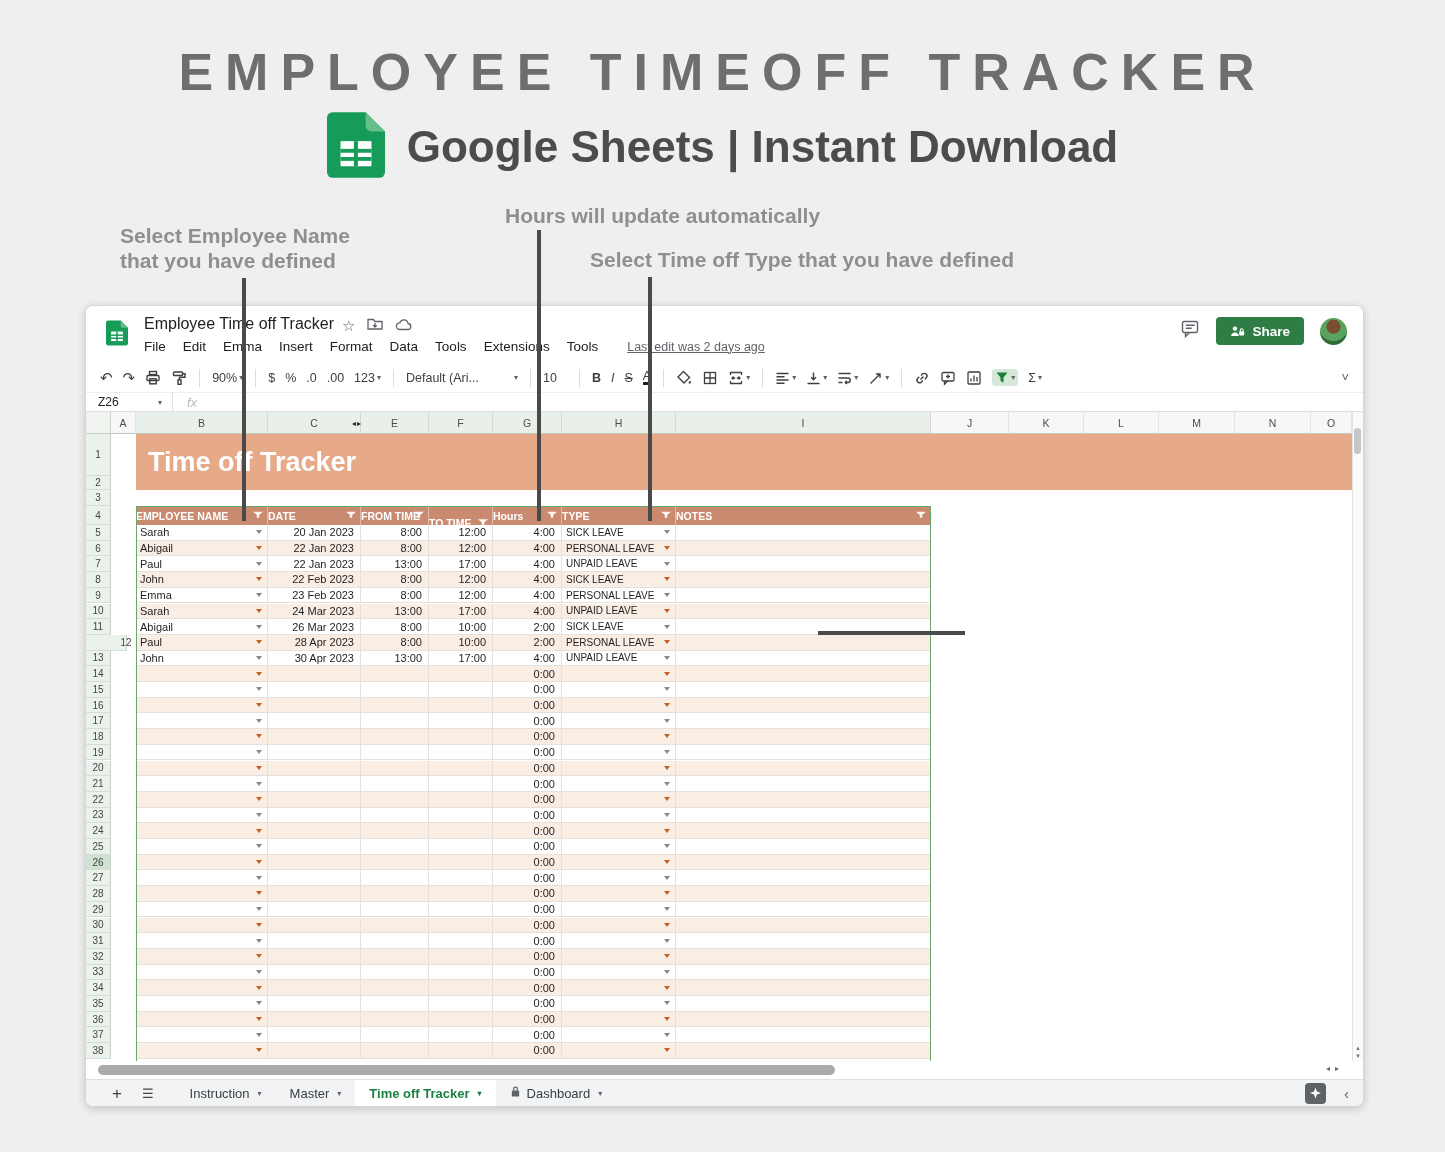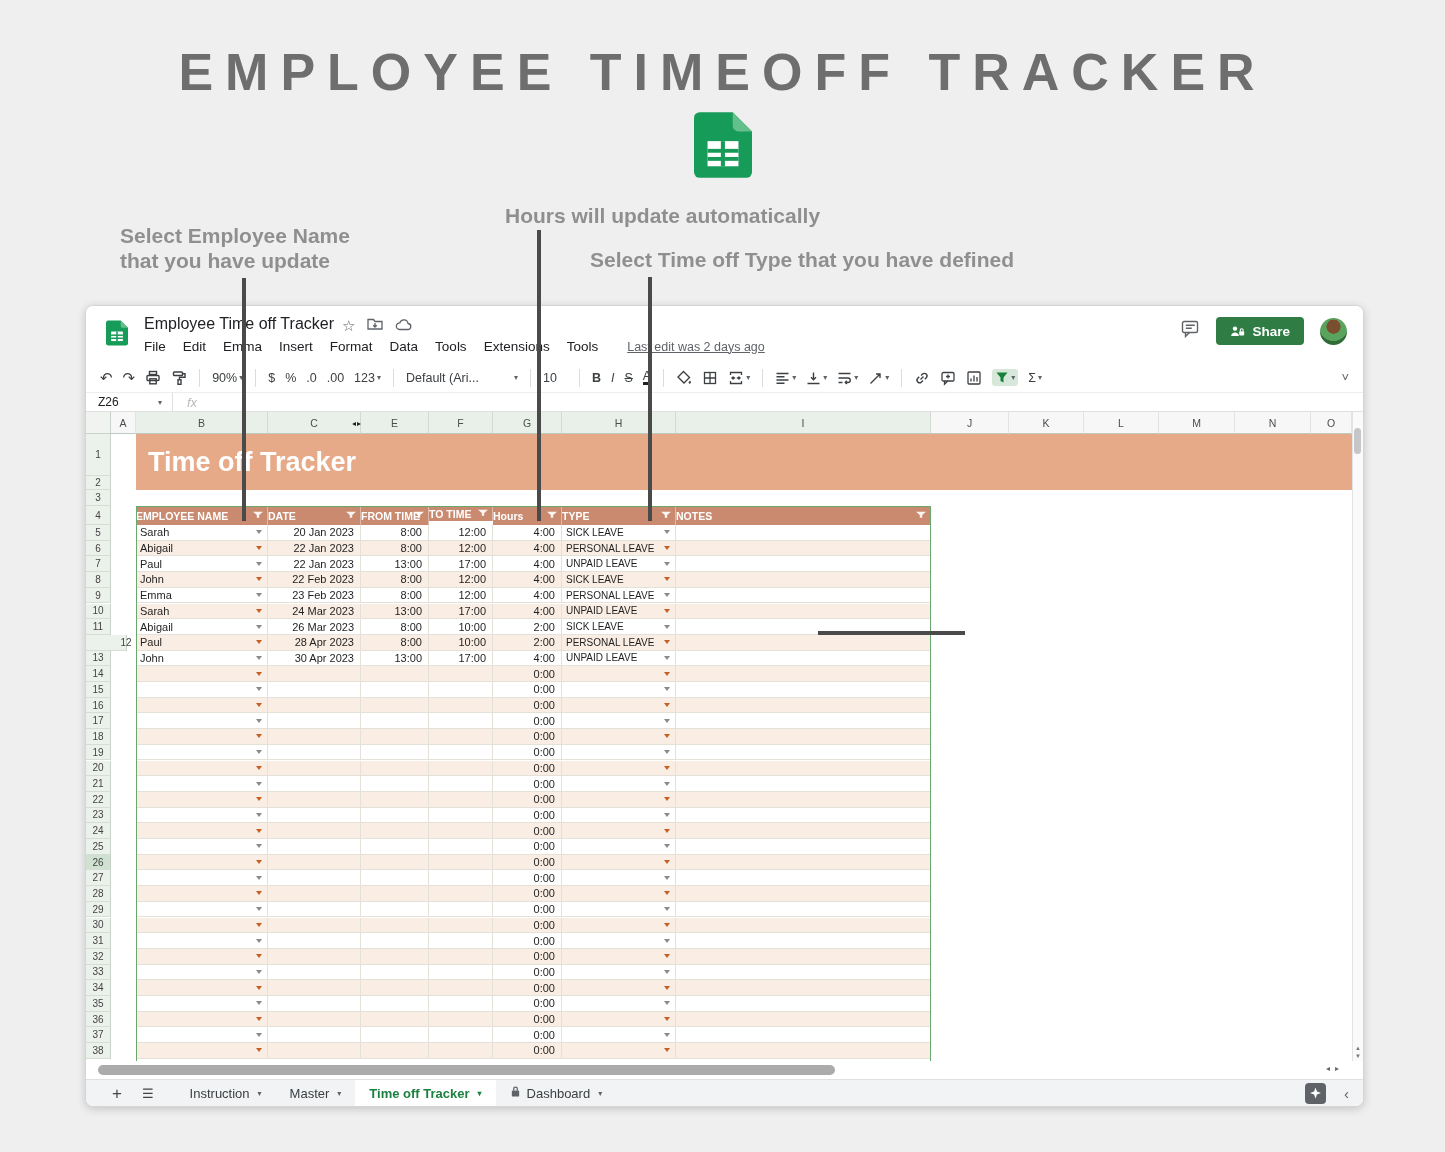--- a/index.html
+++ b/index.html
@@ -141,25 +141,26 @@
       <path fill="#169B59" d="M3 0h17l10 10v21a3 3 0 0 1-3 3H3a3 3 0 0 1-3-3V3a3 3 0 0 1 3-3z"></path>
       <path fill="#64C08A" d="M20 0l10 10h-7a3 3 0 0 1-3-3z"></path>
       <rect x="7" y="15" width="16" height="13" fill="#fff"></rect>
       <g fill="#169B59">
         <rect x="13.9" y="15" width="2.1" height="13"></rect>
         <rect x="7" y="19" width="16" height="2"></rect>
         <rect x="7" y="23.2" width="16" height="2"></rect>
       </g>
     </svg>
   </span>
+  <h2>Google Sheets | Instant Download</h2>
 </div>
 
 <div class="note" id="note-name">
   <div>Select Employee Name</div>
-  <div>that you have update</div>
+  <div>that you have defined</div>
 </div>
 <div class="note" id="note-hours">Hours will update automatically</div>
 <div class="note" id="note-type">Select Time off Type that you have defined</div>
 <div class="note" id="note-log">Log Employee Time off</div>
 <div class="vline" id="vl1"></div>
 <div class="vline" id="vl2"></div>
 <div class="vline" id="vl3"></div>
 <div class="hline"></div>
 
 <div class="window">
@@ -421,21 +422,21 @@
         <span class="funnel"></span>
       </div>
       <div class="hcell" style="left: 182px; width: 93px; top: 72px; height: 19px;">
         <span>DATE</span>
         <span class="funnel"></span>
       </div>
       <div class="hcell" style="left: 275px; width: 68px; top: 72px; height: 19px;">
         <span>FROM TIME</span>
         <span class="funnel"></span>
       </div>
-      <div class="hcell" style="left: 343px; width: 64px; top: 72px; height: 15px;">
+      <div class="hcell" style="left: 343px; width: 64px; top: 72px; height: 34px;">
         <span>TO TIME</span>
         <span class="funnel"></span>
       </div>
       <div class="hcell" style="left: 407px; width: 69px; top: 72px; height: 19px;">
         <span>Hours</span>
         <span class="funnel"></span>
       </div>
       <div class="hcell" style="left: 476px; width: 114px; top: 72px; height: 19px;">
         <span>TYPE</span>
         <span class="funnel"></span>

